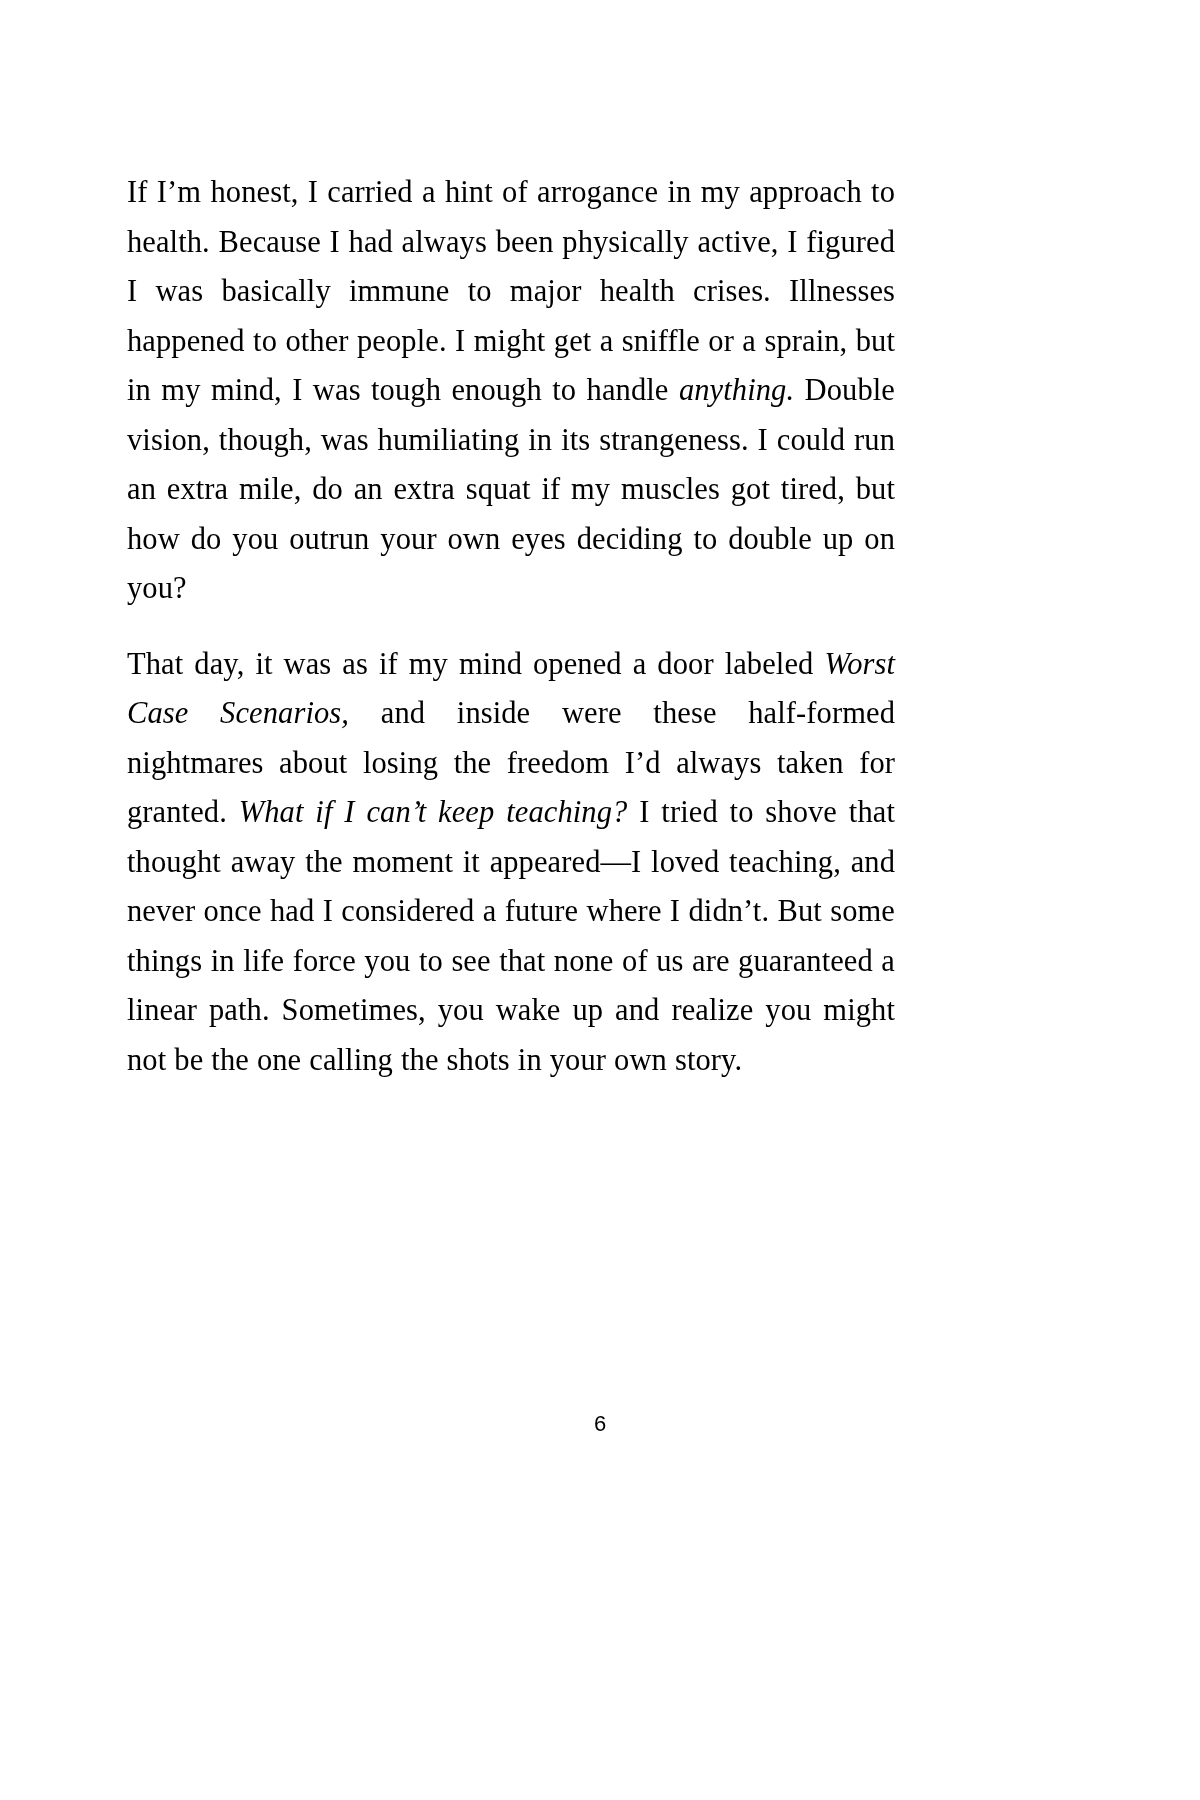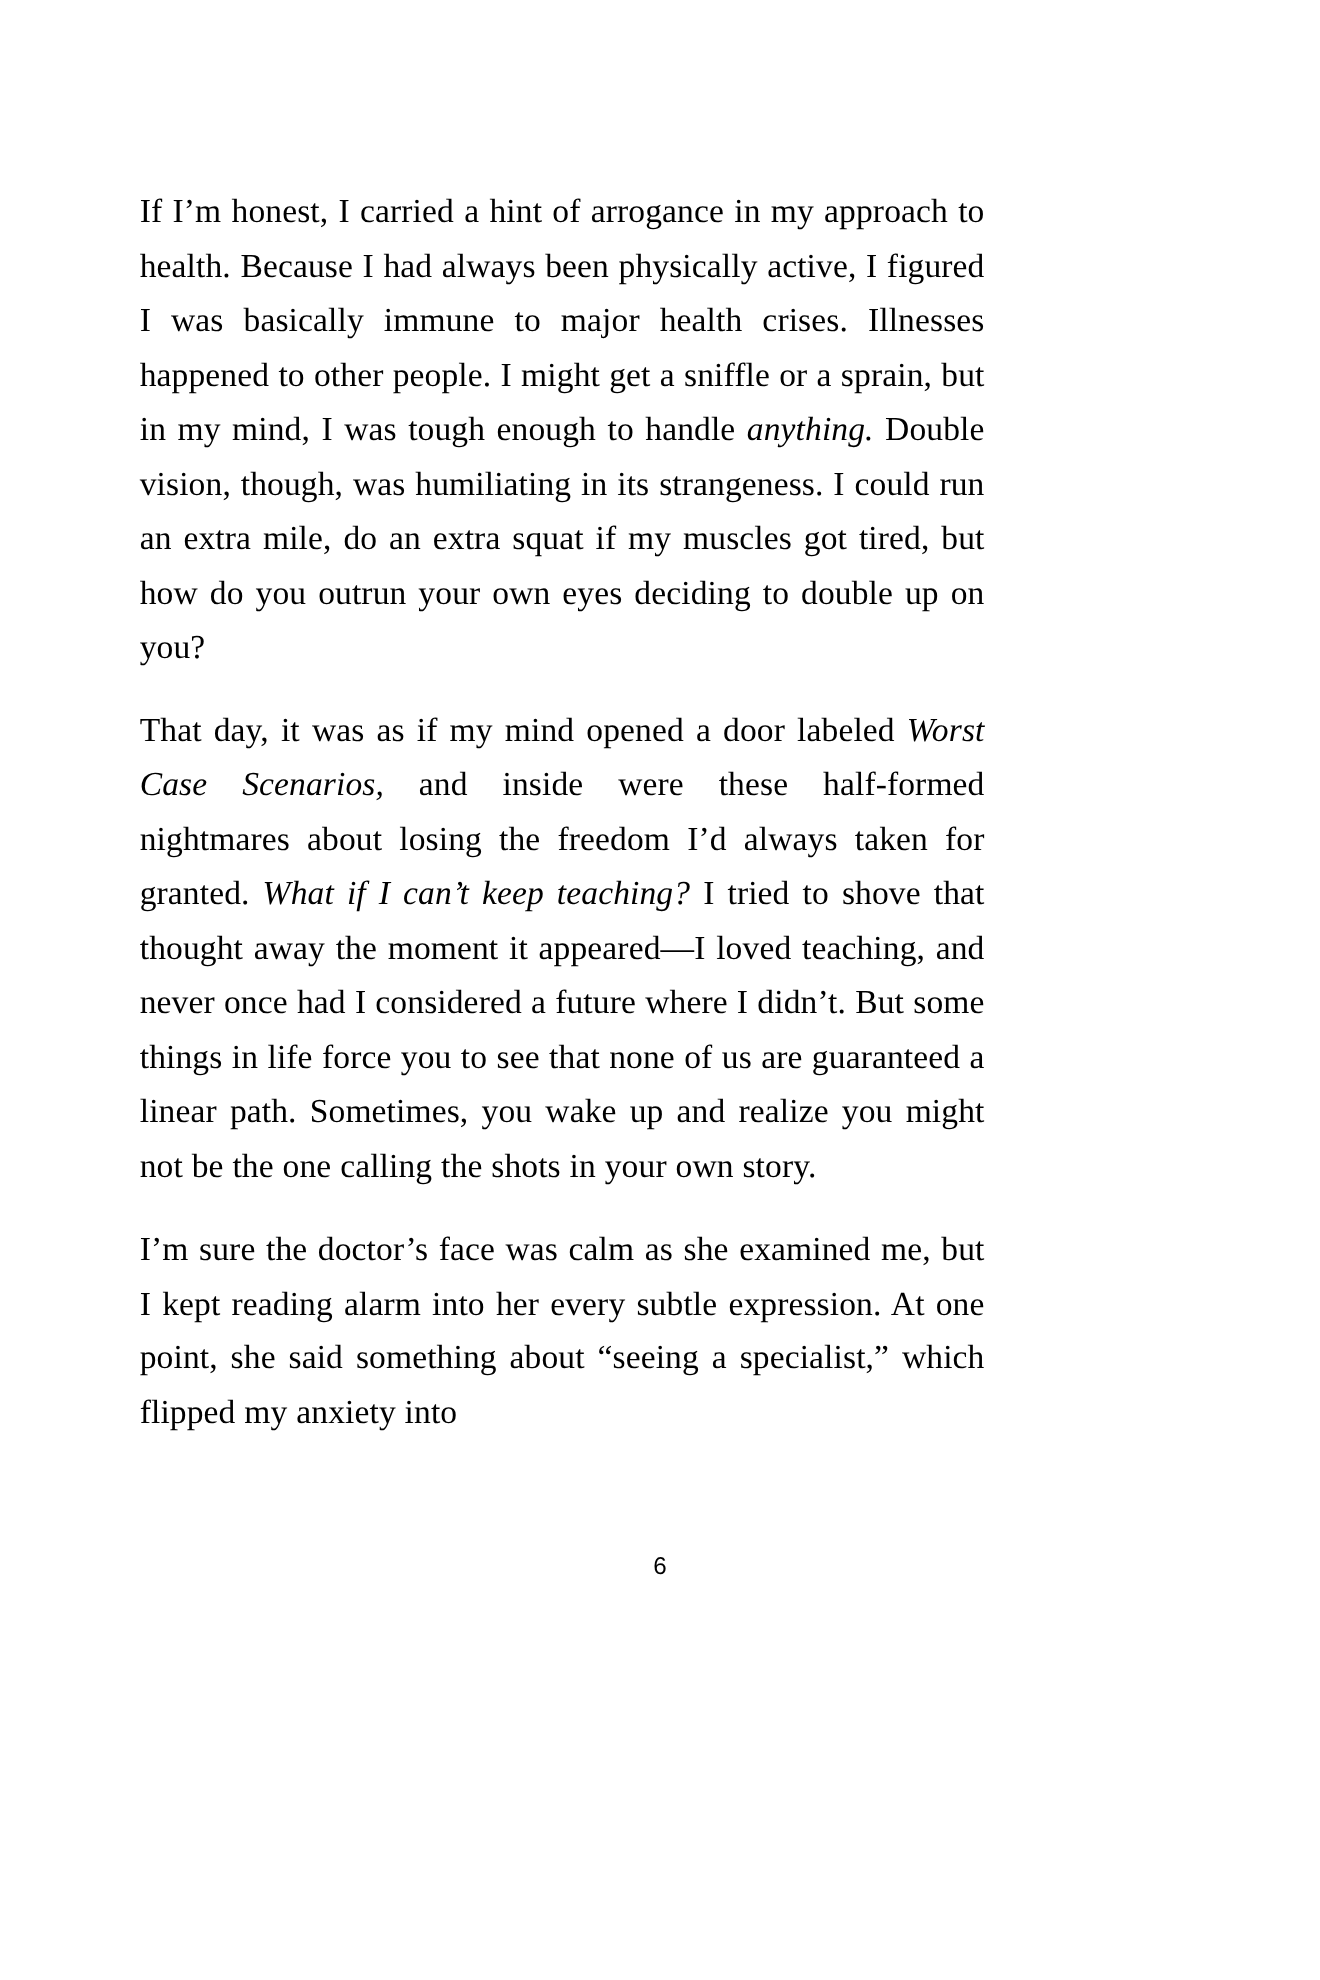--- a/index.html
+++ b/index.html
@@ -68,19 +68,18 @@
 </style>
 </head>
 <body>
 
 <div class="page">
 
   <div class="text-block">
 
     <p class="para"><span>If I’m honest, I carried a hint of arrogance in my approach to health. Because I had always been physically active, I figured I was basically immune to major health crises. Illnesses happened to other people. I might get a sniffle or a sprain, but in my mind, I was tough enough to handle </span><span class="ital">anything.</span><span> Double vision, though, was humiliating in its strangeness. I could run an extra mile, do an extra squat if my muscles got tired, but how do you outrun your own eyes deciding to double up on you?</span></p>
     <p class="para"><span>That day, it was as if my mind opened a door labeled </span><span class="ital">Worst Case Scenarios,</span><span> and inside were these half-formed nightmares about losing the freedom I’d always taken for granted. </span><span class="ital">What if I can’t keep teaching?</span><span> I tried to shove that thought away the moment it appeared—I loved teaching, and never once had I considered a future where I didn’t. But some things in life force you to see that none of us are guaranteed a linear path. Sometimes, you wake up and realize you might not be the one calling the shots in your own story.</span></p>
-    <p class="para"><span>I’m sure the doctor’s face was calm as she examined me, but I kept reading alarm into her every subtle expression. At one point, she said something about “seeing a specialist,” which flipped my anxiety into</span></p>
 
   </div>
 
   <div class="page-number">6</div>
 
 </div>
 
 </body></html>

